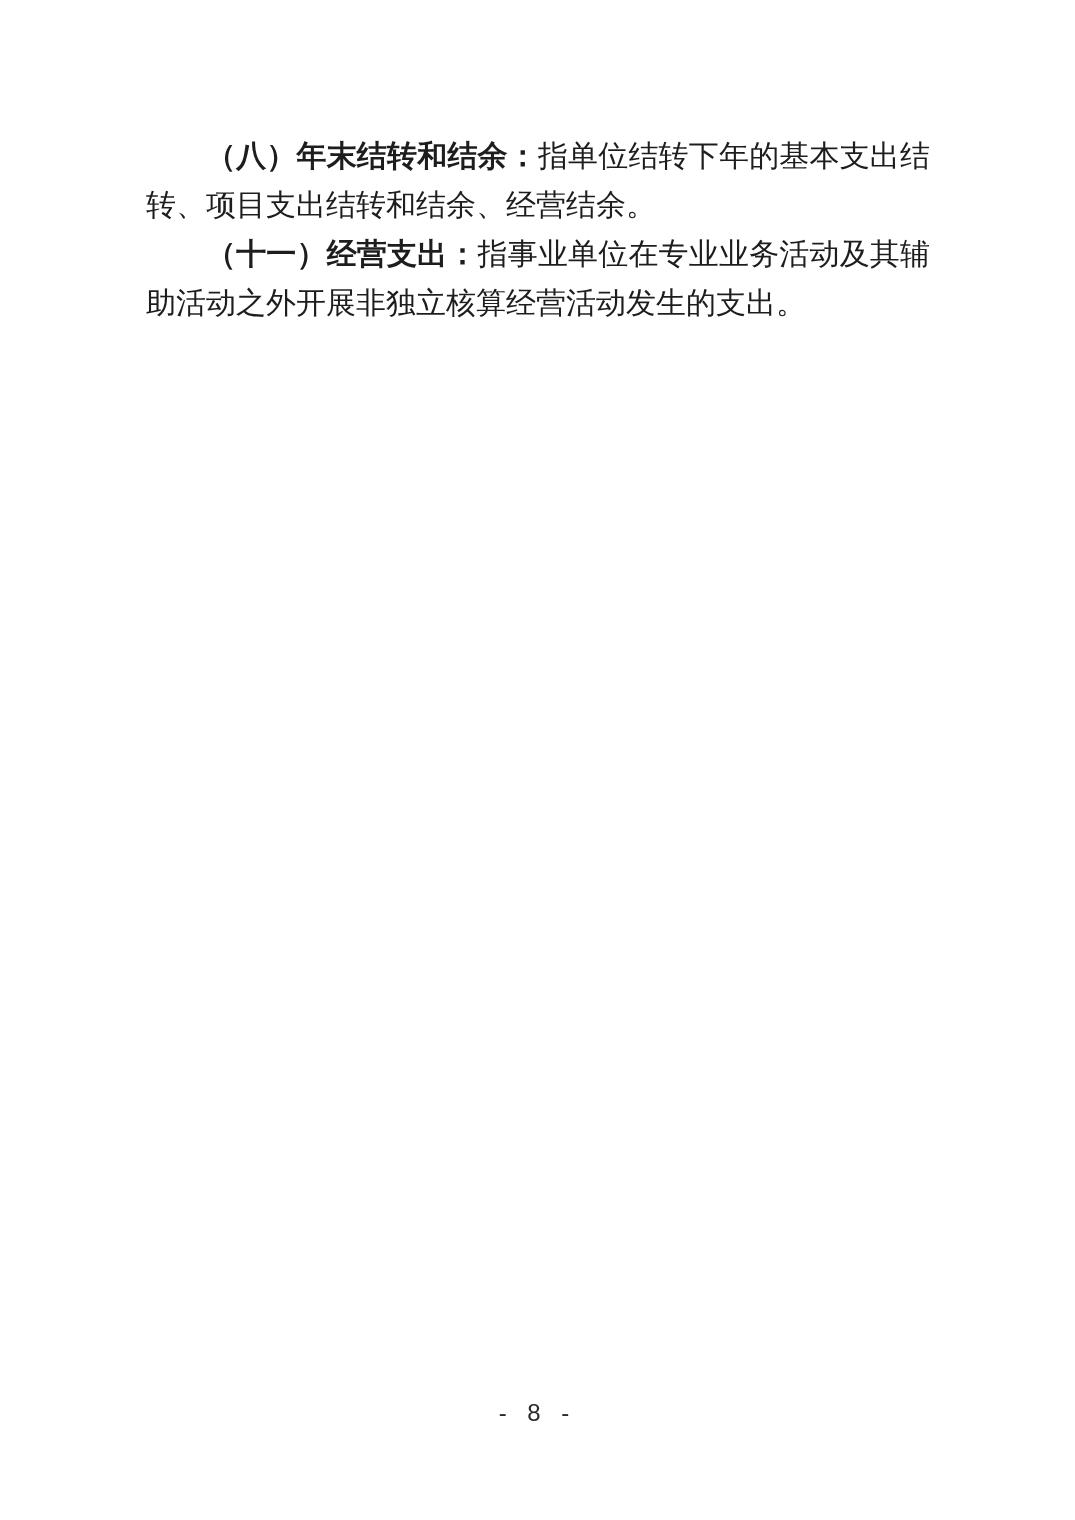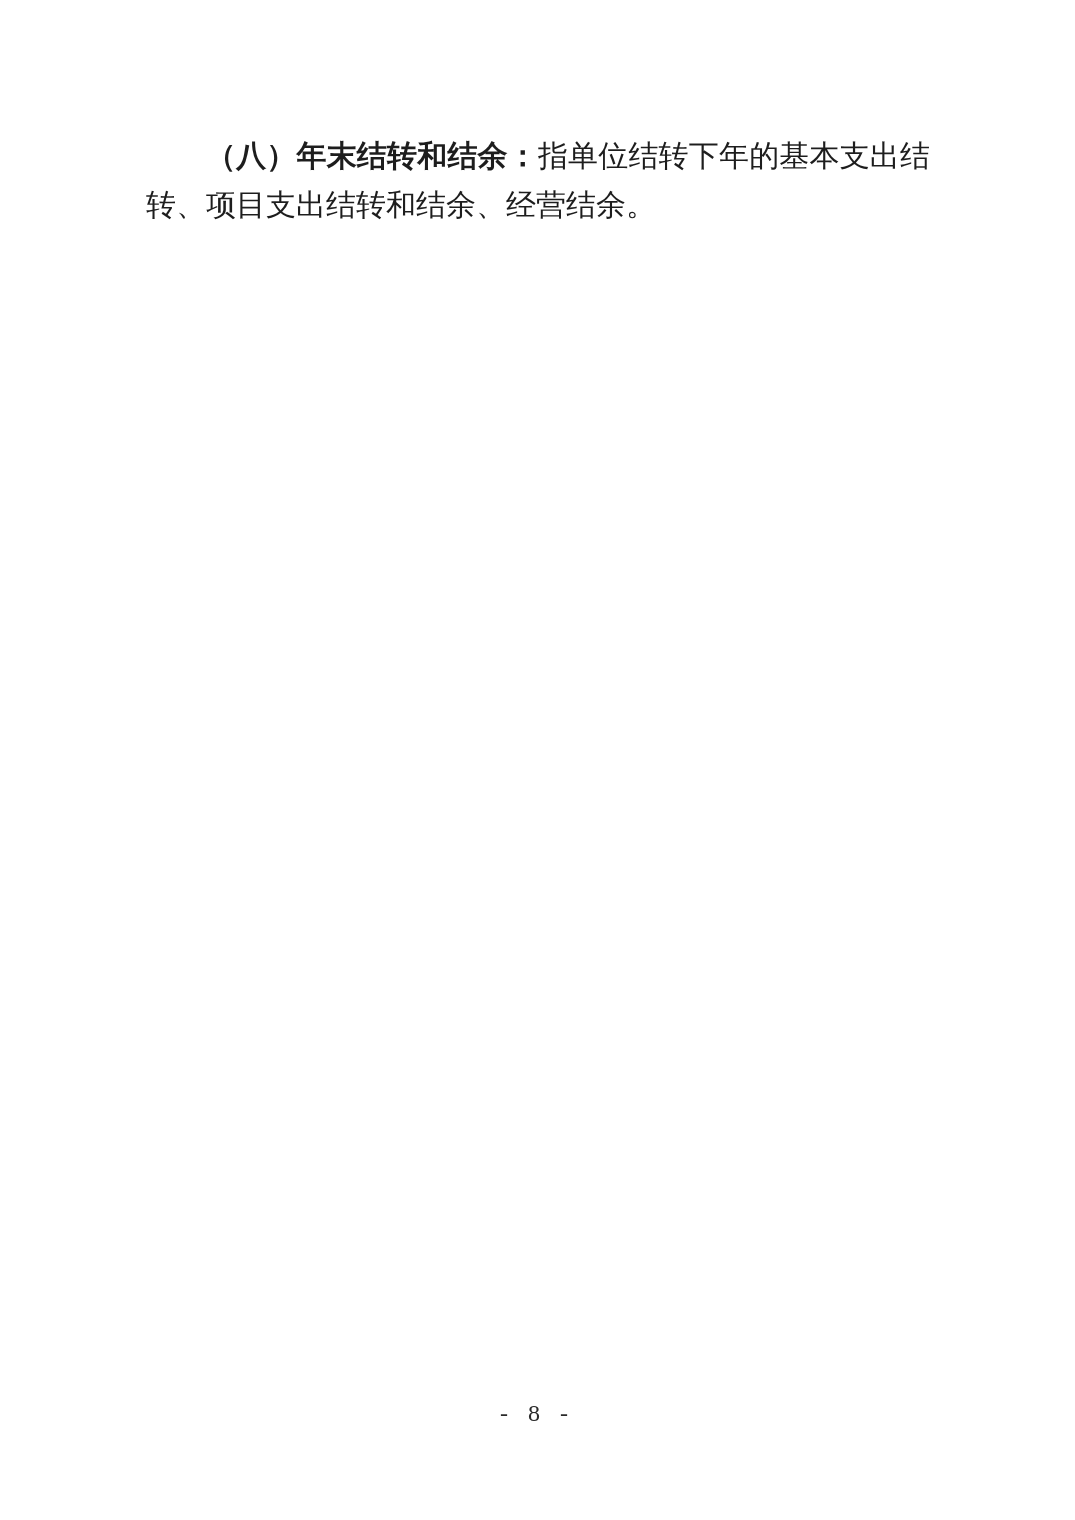--- a/index.html
+++ b/index.html
@@ -6,21 +6,21 @@
     margin: 0;
     padding: 0;
     background: #ffffff;
   }
   .page {
     position: relative;
     width: 1075px;
     height: 1520px;
     background: #ffffff;
     overflow: hidden;
-    font-family: Liberation Serif, serif;
+    font-family: Liberation Sans, sans-serif;
   }
   .content {
     position: absolute;
     left: 146px;
     top: 131px;
     width: 784px;
     color: #1d1d1d;
     font-size: 30px;
     line-height: 49px;
     text-align: justify;
@@ -53,19 +53,20 @@
 </head>
 <body>
 
 <div class="page">
 
   <div class="content" id="paragraphs-container">
     <p><b class="para-lead">（八）年末结转和结余：</b><span class="para-body">指单位结转下年的基本支出结转、项目支出结转和结余、经营结余。</span></p>
 
 
 
+    <p><b class="para-lead">（十一）经营支出：</b><span class="para-body">指事业单位在专业业务活动及其辅助活动之外开展非独立核算经营活动发生的支出。</span></p>
 
 
   </div>
 
   <div class="footer">- 8 -</div>
 
 </div>
 
 </body></html>

